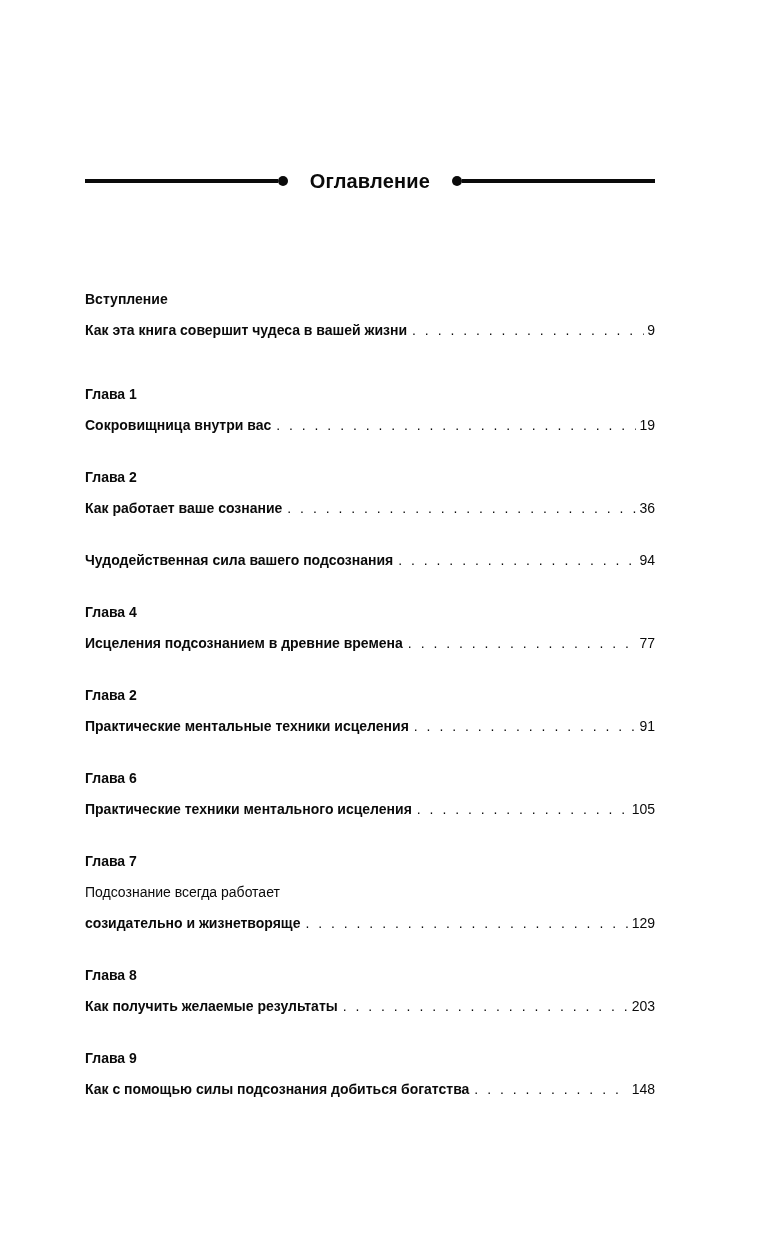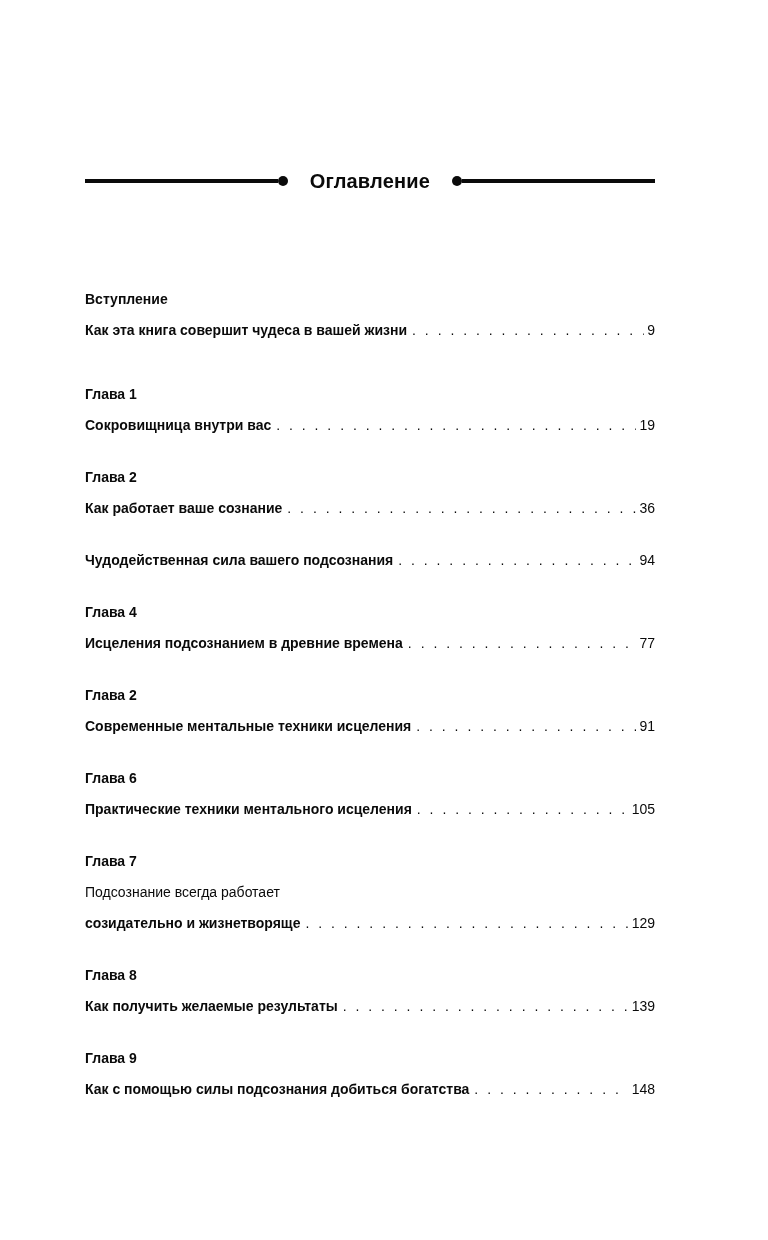--- a/index.html
+++ b/index.html
@@ -137,21 +137,21 @@
     <div class="entry-heading">Глава 4</div>
   <div class="entry-line last">
           <span class="line-text">Исцеления подсознанием в древние времена</span>
           <span class="dots"></span>
           <span class="pagenum">77</span>
         </div>
       </div>
       <div class="entry">
     <div class="entry-heading">Глава 2</div>
   <div class="entry-line last">
-          <span class="line-text">Современные ментальные техники исцеления</span>
+          <span class="line-text">Практические ментальные техники исцеления</span>
           <span class="dots"></span>
           <span class="pagenum">91</span>
         </div>
       </div>
       <div class="entry">
     <div class="entry-heading">Глава 6</div>
   <div class="entry-line last">
           <span class="line-text">Практические техники ментального исцеления</span>
           <span class="dots"></span>
           <span class="pagenum">105</span>
@@ -164,21 +164,21 @@
           <span class="line-text">созидательно и жизнетворяще</span>
           <span class="dots"></span>
           <span class="pagenum">129</span>
         </div>
       </div>
       <div class="entry">
     <div class="entry-heading">Глава 8</div>
   <div class="entry-line last">
           <span class="line-text">Как получить желаемые результаты</span>
           <span class="dots"></span>
-          <span class="pagenum">139</span>
+          <span class="pagenum">203</span>
         </div>
       </div>
       <div class="entry">
     <div class="entry-heading">Глава 9</div>
   <div class="entry-line last">
           <span class="line-text">Как с помощью силы подсознания добиться богатства</span>
           <span class="dots"></span>
           <span class="pagenum">148</span>
         </div>
       </div>

